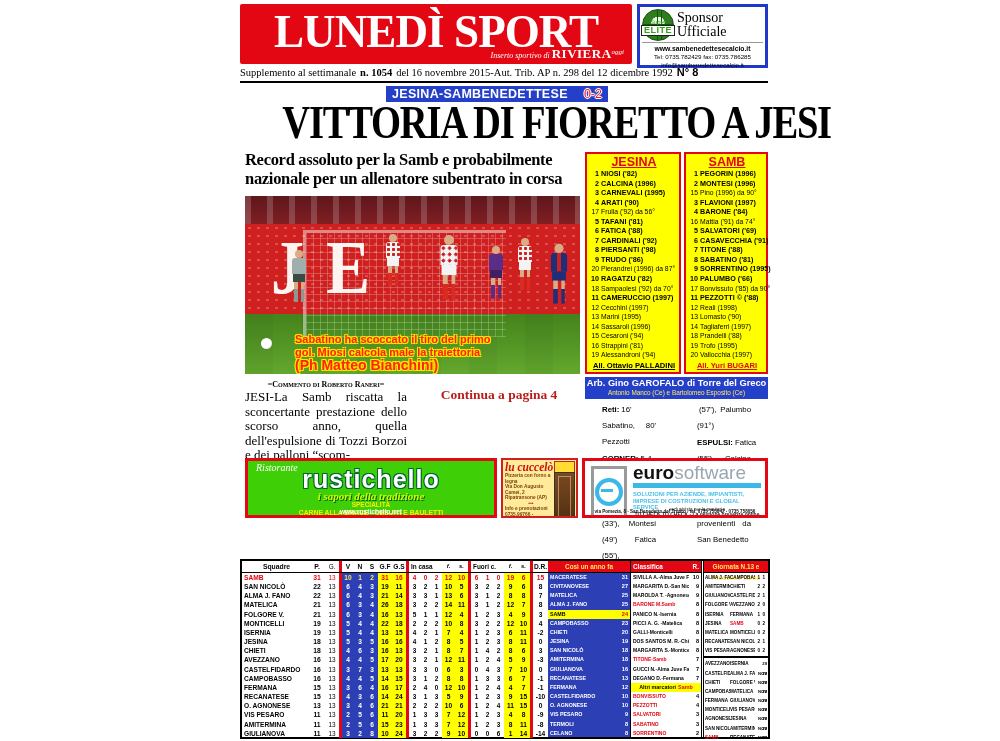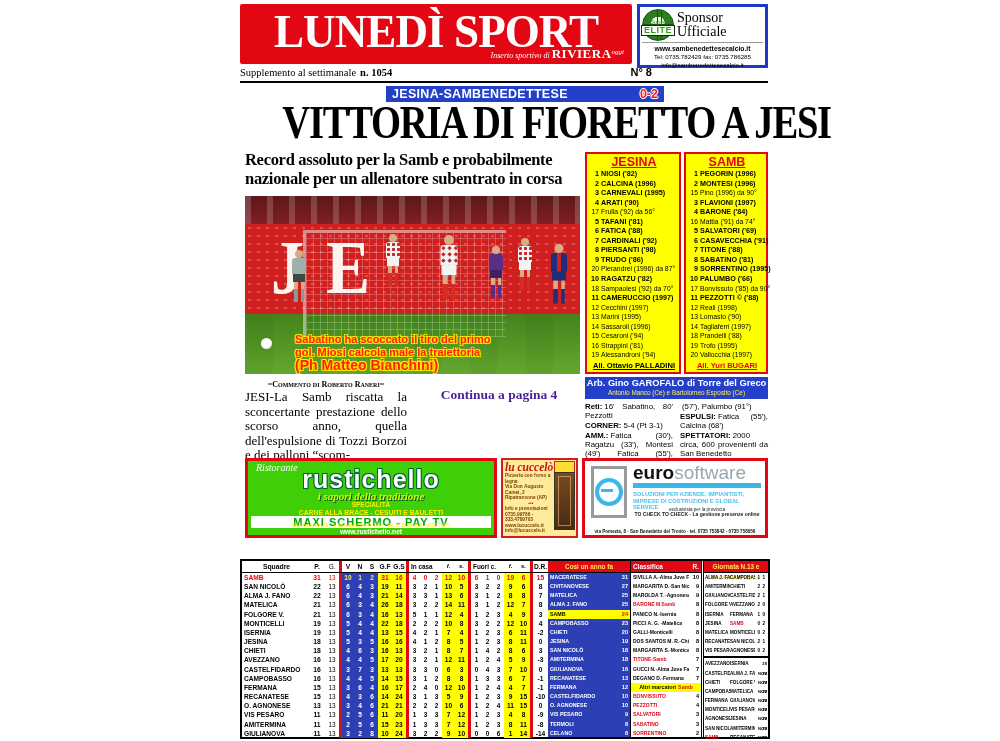--- a/index.html
+++ b/index.html
@@ -33,24 +33,24 @@
   .elite-wrap{position:absolute;left:-2px;top:10px;width:34px;}
   .elite-script{display:block;color:#37a51f;font-size:6px;font-style:italic;text-align:center;line-height:5px;}
   .elite-name{display:block;background:#fff;border:1px solid #222;color:#2fa312;font-weight:900;
     font-size:9px;text-align:center;letter-spacing:.5px;line-height:9px;}
   .sp-words{font-family:"Liberation Serif",serif;font-size:14px;line-height:14px;flex:1;}
   .sp-lines{text-align:center;line-height:8px;padding-top:2px;}
   .sp-site{font-weight:bold;font-size:6.8px;}
   .sp-tel,.sp-mail{font-size:6.2px;}
 
   
-  .matchbar{left:386px;top:86px;width:278px;height:16px;background:#2540c8;color:#fff;
+  .matchbar{left:386px;top:86px;width:222px;height:16px;background:#2540c8;color:#fff;
     display:flex;align-items:center;padding:0 6px;box-sizing:border-box;}
   .matchbar .fx{font-weight:bold;font-size:12.5px;letter-spacing:.3px;}
-  .matchbar .sc{margin-left:auto;font-weight:700;font-size:12.5px;color:#ff1a1a;
+  .matchbar .sc{margin-left:auto;font-weight:400;font-size:12.5px;color:#ff1a1a;
     text-shadow:0 0 2px #fff,1px 0 0 #fff,-1px 0 0 #fff,0 1px 0 #fff,0 -1px 0 #fff;}
   .headline{left:240px;top:101px;width:528px;text-align:center;font-family:"Liberation Serif",serif;
     font-weight:900;font-size:46px;line-height:44px;white-space:nowrap;transform:scaleX(.84);
     transform-origin:center;letter-spacing:-1.5px;}
   .subhead{left:245px;top:150px;width:337px;font-family:"Liberation Serif",serif;font-weight:bold;
     font-size:16.5px;line-height:19px;letter-spacing:-.3px;}
 
   
   .photo{left:245px;top:196px;width:335px;height:178px;background:#cf1f1f;overflow:hidden;}
   .ph-crowd{position:absolute;left:0;top:0;width:100%;height:36px;
@@ -104,32 +104,32 @@
   .lrow.sub{font-weight:normal;font-size:6.8px;}
   .coach{text-align:center;font-weight:900;font-size:7.6px;line-height:11px;text-decoration:underline;white-space:nowrap;}
   .lbox-away .coach{color:#e30613;}
 
   
   .refbar{left:585px;top:377px;width:183px;height:22px;background:#2540c8;text-align:center;}
   .ref1{color:#fff;font-weight:bold;font-size:9.3px;line-height:12px;white-space:nowrap;}
   .ref2{color:#ffe95e;font-size:6.4px;line-height:8px;white-space:nowrap;}
   .details{left:585px;top:402px;width:183px;display:flex;gap:7px;}
   .dcol{width:88px;}
-  .dl{margin:0 0 1px;font-size:7.8px;line-height:9px;text-align:justify;}
+  .dl{margin:0 17px 1px;font-size:7.8px;line-height:16px;text-align:justify;}
   .dl b{margin-right:2px;}
 
   
   .article{left:245px;top:379px;width:335px;display:flex;gap:11px;font-family:"Liberation Serif",serif;}
   .acol{width:162px;}
   .kicker{text-align:center;font-size:8px;font-weight:bold;font-variant:small-caps;line-height:11px;}
   .body{font-size:13px;line-height:14.5px;text-align:justify;}
-  .more{color:#4c1d95;font-weight:bold;font-size:13.5px;text-align:center;margin-top:8px;}
+  .more{color:#b91c1c;font-weight:bold;font-size:13.5px;text-align:center;margin-top:8px;}
 
   
-  .ad{top:458px;height:80px;box-sizing:border-box;}
+  .ad{top:458px;height:60px;box-sizing:border-box;}
   .ad-rust{left:245px;width:252px;border:3px solid #e30613;background:#3fcf06;position:absolute;overflow:hidden;}
   .rust-kick{position:absolute;left:8px;top:1px;color:#fff;font-family:"Liberation Serif",serif;
     font-style:italic;font-size:10px;}
   .rust-name{position:absolute;left:0;top:6px;width:100%;text-align:center;color:#fff;font-weight:900;
     font-size:25px;line-height:24px;letter-spacing:1px;
     text-shadow:1px 1px 0 #063,-1px -1px 0 #063,1px -1px 0 #063,-1px 1px 0 #063;}
   .rust-tag{position:absolute;left:0;top:29px;width:100%;text-align:center;color:#cf0;
     font-family:"Liberation Serif",serif;font-style:italic;font-weight:bold;font-size:11px;
     text-shadow:1px 1px 0 #052;}
   .rust-spec{position:absolute;left:0;top:41px;width:100%;text-align:center;color:#ffee00;font-weight:bold;font-size:6.5px;line-height:6.5px;}
@@ -242,20 +242,21 @@
     <div class="sp-lines">
       <div class="sp-site">www.sambenedettesecalcio.it</div>
       <div class="sp-tel">Tel: 0735.782429 fax: 0735.786285</div>
       <div class="sp-mail">info@sambenedettesecalcio.it</div>
     </div>
   </div>
 
   <div class="abs suppl">
     <span>Supplemento al settimanale</span>
     <b>n. 1054</b>
+    <span>del 16 novembre 2015-Aut. Trib. AP n. 298 del 12 dicembre 1992</span>
     <span class="issue">N° 8</span>
   </div>
   <div class="abs rule"></div>
 
   <div class="abs matchbar">
     <span class="fx">JESINA-SAMBENEDETTESE</span>
     <span class="sc">0-2</span>
   </div>
 
   <div class="abs headline">VITTORIA DI FIORETTO A JESI</div>

